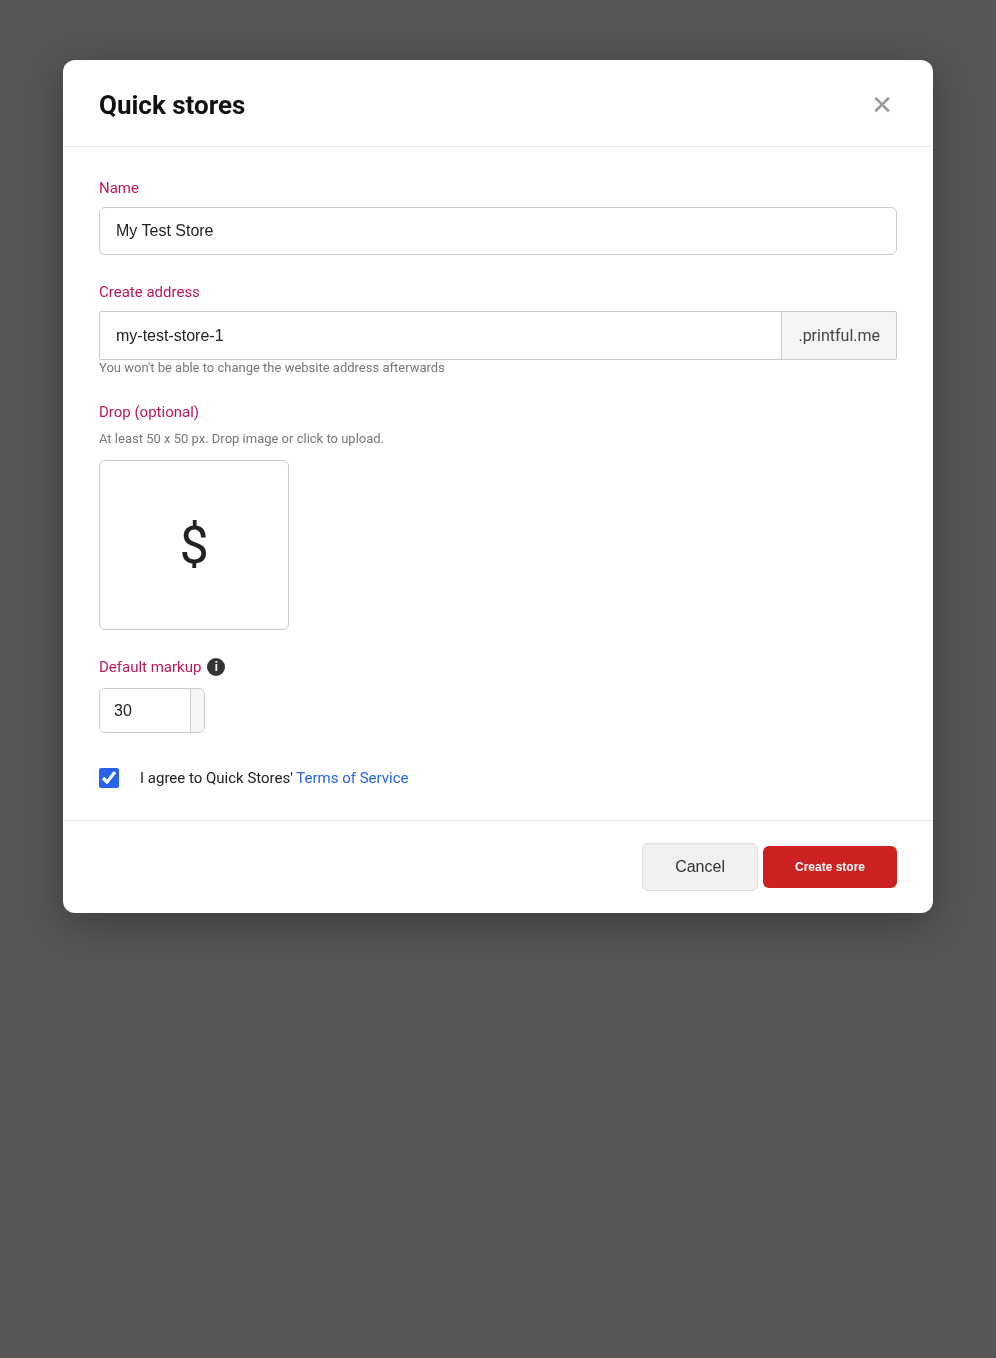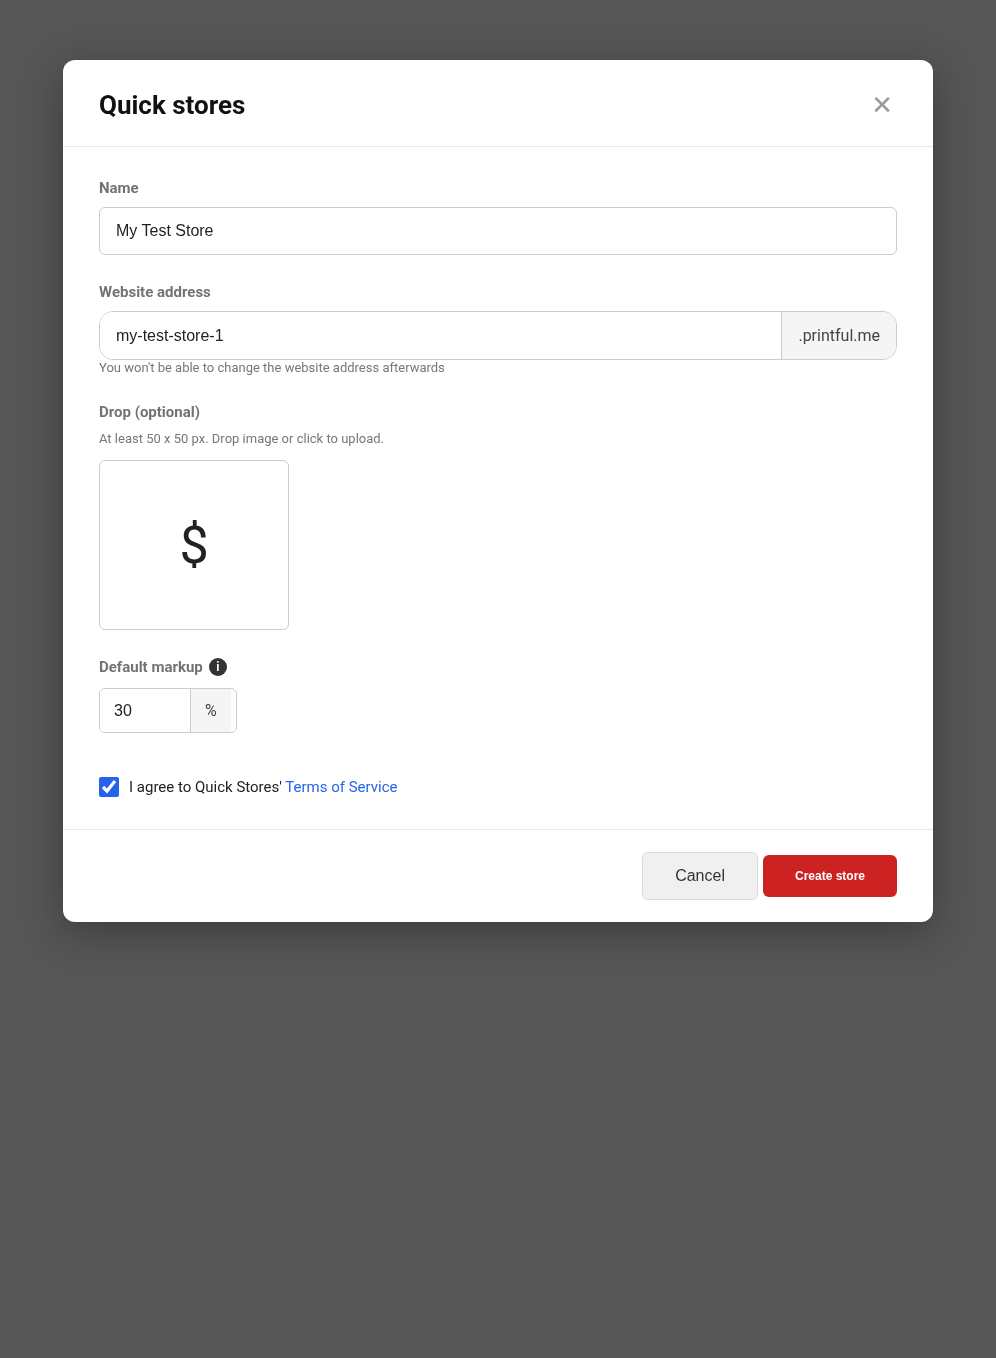--- a/index.html
+++ b/index.html
@@ -74,41 +74,41 @@
     .modal-body {
       padding: 32px 36px;
     }
 
     .form-group {
       margin-bottom: 28px;
     }
 
     .form-label {
       font-size: 15px;
-      font-weight: 700;
-      color: #737373;
+      font-weight: 400;
+      color: #be185d;
       margin-bottom: 10px;
       display: block;
     }
 
     .form-input {
       width: 100%;
       border: 1.5px solid #ccc;
       border-radius: 6px;
       padding: 14px 16px;
       font-size: 16px;
       color: #222;
       outline: none;
     }
 
     .website-row {
       display: flex;
       align-items: stretch;
       border: 1.5px solid #ccc;
-      border-radius: 14px;
+      border-radius: 2px;
       overflow: hidden;
     }
 
     .website-input {
       flex: 1;
       border: none;
       padding: 14px 16px;
       font-size: 16px;
       color: #222;
       outline: none;
@@ -163,21 +163,21 @@
       color: #222;
       font-weight: 400;
     }
 
     .markup-input-wrapper {
       display: flex;
       align-items: stretch;
       border: 1.5px solid #ccc;
       border-radius: 6px;
       overflow: hidden;
-      width: 138px;
+      width: 106px;
     }
 
     .markup-input {
       width: 90px;
       border: none;
       padding: 12px 14px;
       font-size: 16px;
       color: #222;
       outline: none;
     }
@@ -209,22 +209,22 @@
       justify-content: center;
       color: #fff;
       font-size: 12px;
       font-weight: 700;
       cursor: pointer;
     }
 
     .checkbox-row {
       display: flex;
       align-items: center;
-      gap: 10px;
-      margin-top: 44px;
+      gap: 21px;
+      margin-top: 35px;
     }
 
     .checkbox-input {
       width: 20px;
       height: 20px;
       accent-color: #2563eb;
       cursor: pointer;
     }
 
     .checkbox-label {
@@ -284,21 +284,21 @@
     </div>
 
     <div class="modal-body">
 
       <div class="form-group">
         <label class="form-label">Name</label>
         <input class="form-input" type="text" value="My Test Store" style="">
       </div>
 
       <div class="form-group">
-        <label class="form-label">Website address</label>
+        <label class="form-label">Create address</label>
         <div class="website-row">
           <input class="website-input" type="text" value="my-test-store-1" style="">
           <span class="website-suffix">.printful.me</span>
         </div>
         <p class="form-hint">You won't be able to change the website address afterwards</p>
       </div>
 
 
       <div class="form-group">
         <label class="form-label">Drop (optional)</label>

